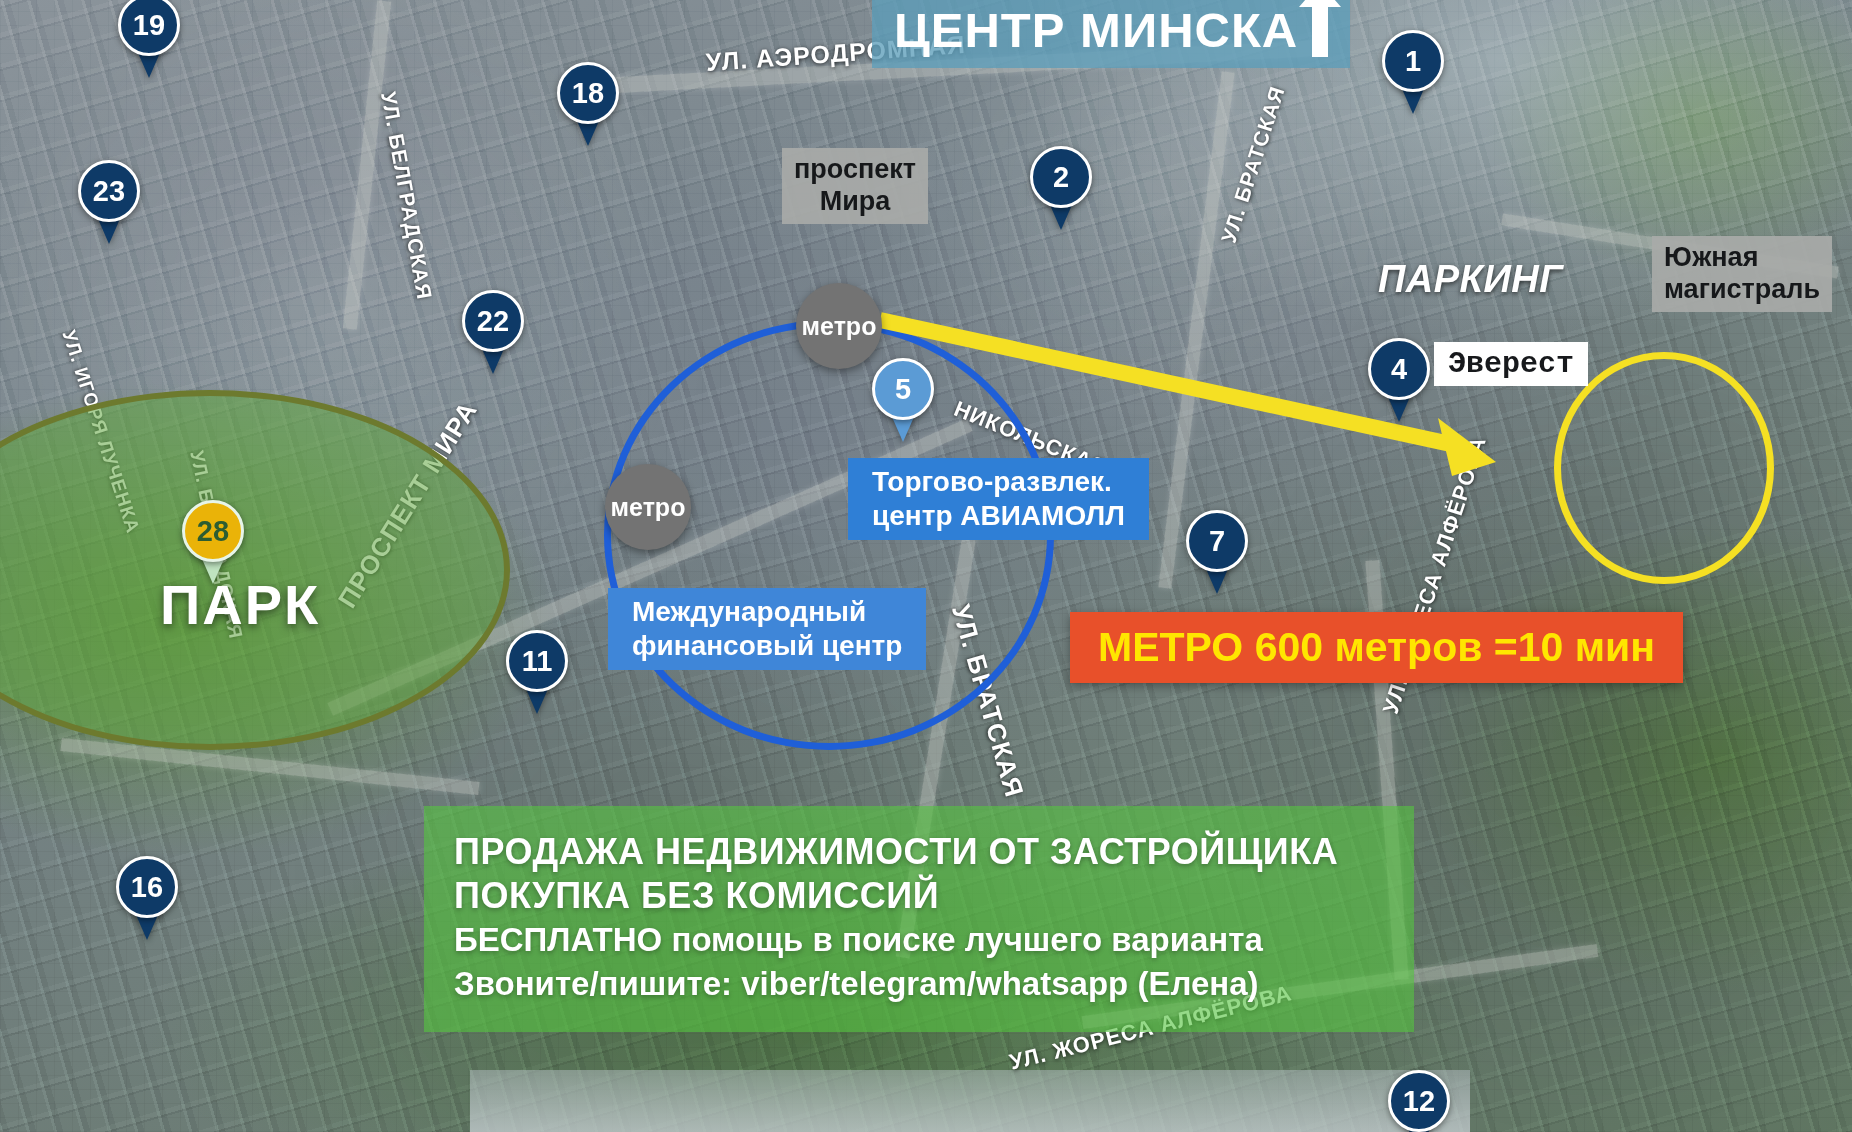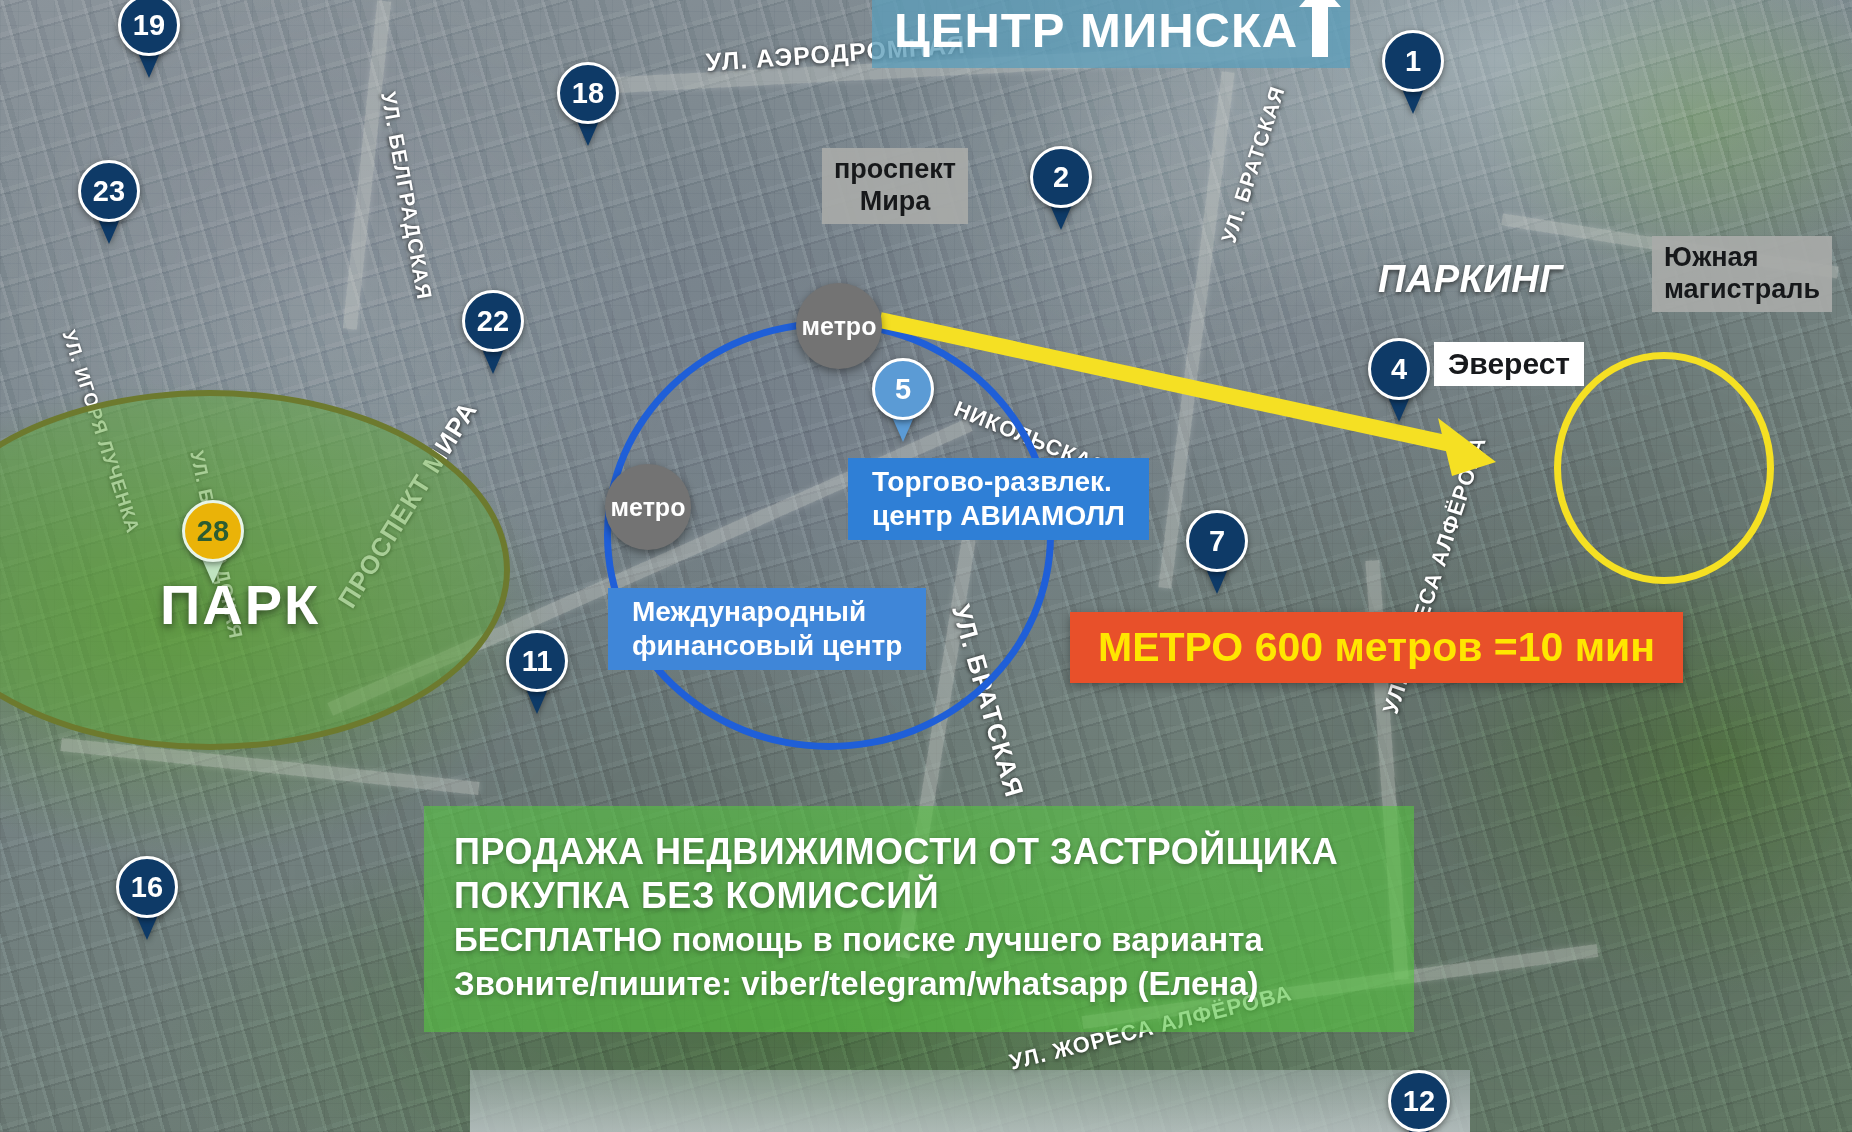--- a/index.html
+++ b/index.html
@@ -322,26 +322,26 @@
 
   <div class="park-ellipse" style="left:-90px;top:390px;width:600px;height:360px;"></div>
   <div class="blue-circle" style="left:604px;top:320px;width:450px;height:430px;"></div>
   <div class="yellow-circle" style="left:1554px;top:352px;width:220px;height:232px;"></div>
 
   <svg class="yellow-arrow" viewBox="0 0 1852 1132">
     <path d="M 880 320 L 1455 445" stroke="#f5e023" stroke-width="16" fill="none"></path>
     <path d="M 1496 462 L 1438 418 L 1452 476 Z" fill="#f5e023"></path>
   </svg>
 
-  <div class="label-grey" style="left:822px;top:148px;">проспект
+  <div class="label-grey" style="left:782px;top:148px;">проспект
 Мира</div>
   <div class="label-plain" style="left:1378px;top:258px;">ПАРКИНГ</div>
   <div class="label-grey" style="left:1652px;top:236px;text-align:left;">Южная
 магистраль</div>
-  <div class="label-white-box" style="left:1434px;top:342px;">Эверест</div>
+  <div class="label-white-box" style="left:1434px;top:342px;font-family:Liberation Mono, monospace;">Эверест</div>
   <div class="label-blue-box" style="left:848px;top:458px;">Торгово-развлек.
 центр АВИАМОЛЛ</div>
   <div class="label-blue-box" style="left:608px;top:588px;background:#3f86d8;">Международный
 финансовый центр</div>
   <div class="park-label" style="left:160px;top:572px;">ПАРК</div>
 
   <div class="metro" style="left:796px;top:283px;">
     <span>метро</span>
   </div>
   <div class="metro" style="left:605px;top:464px;">

